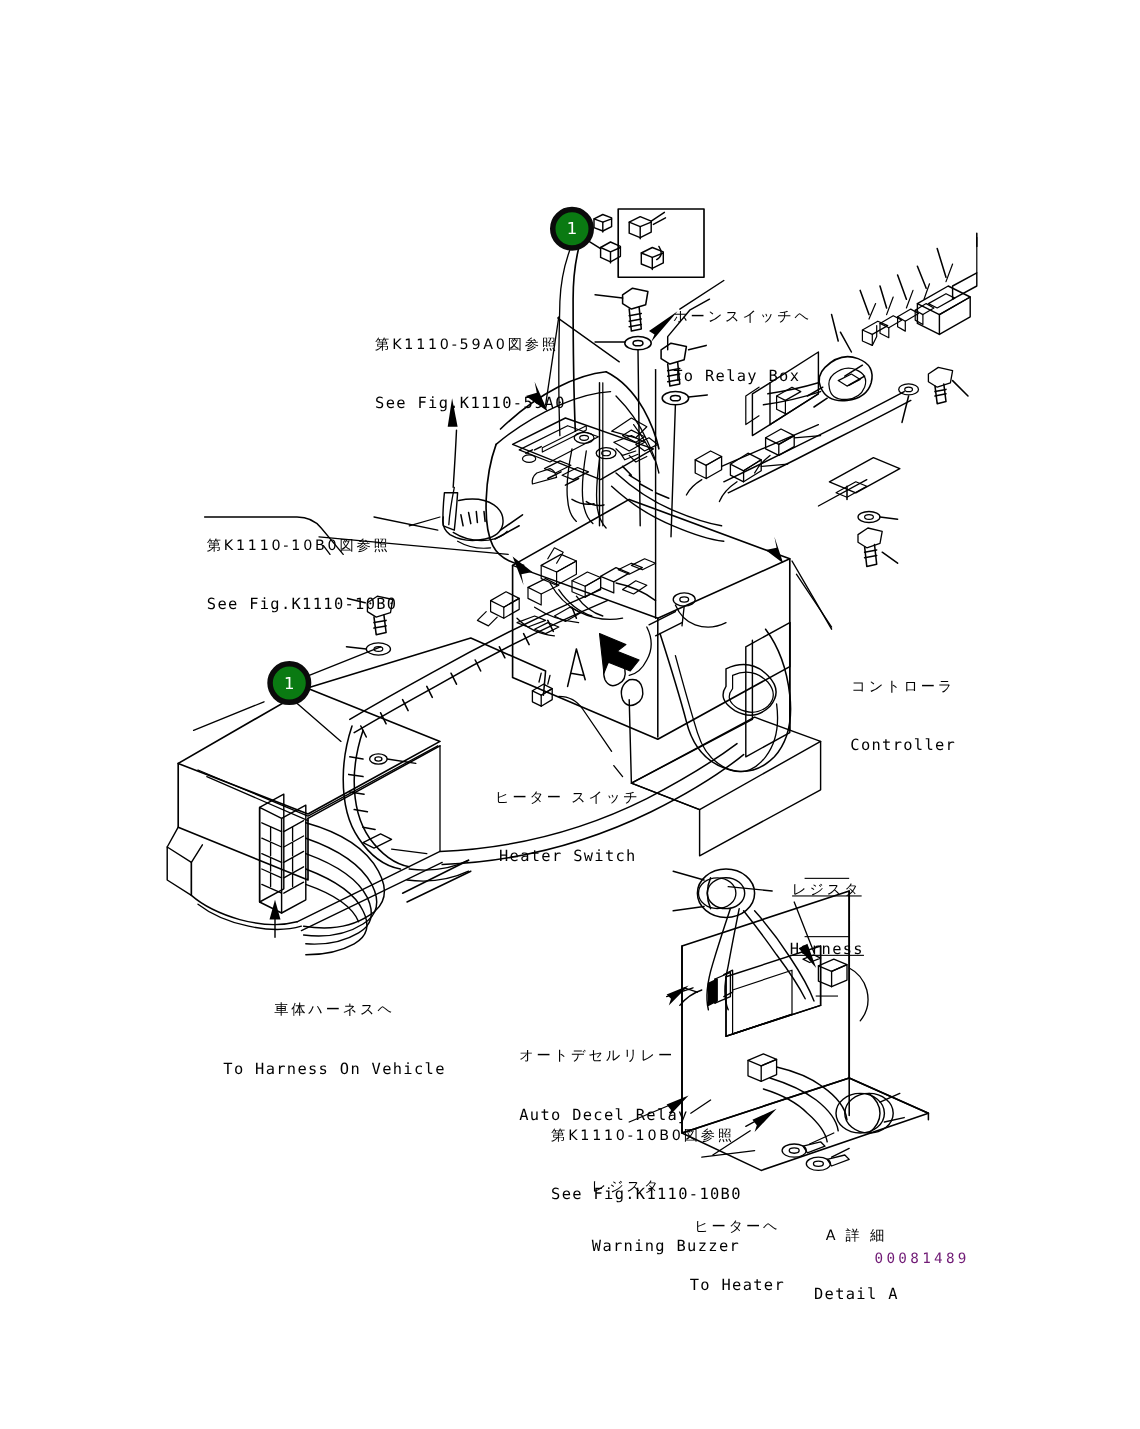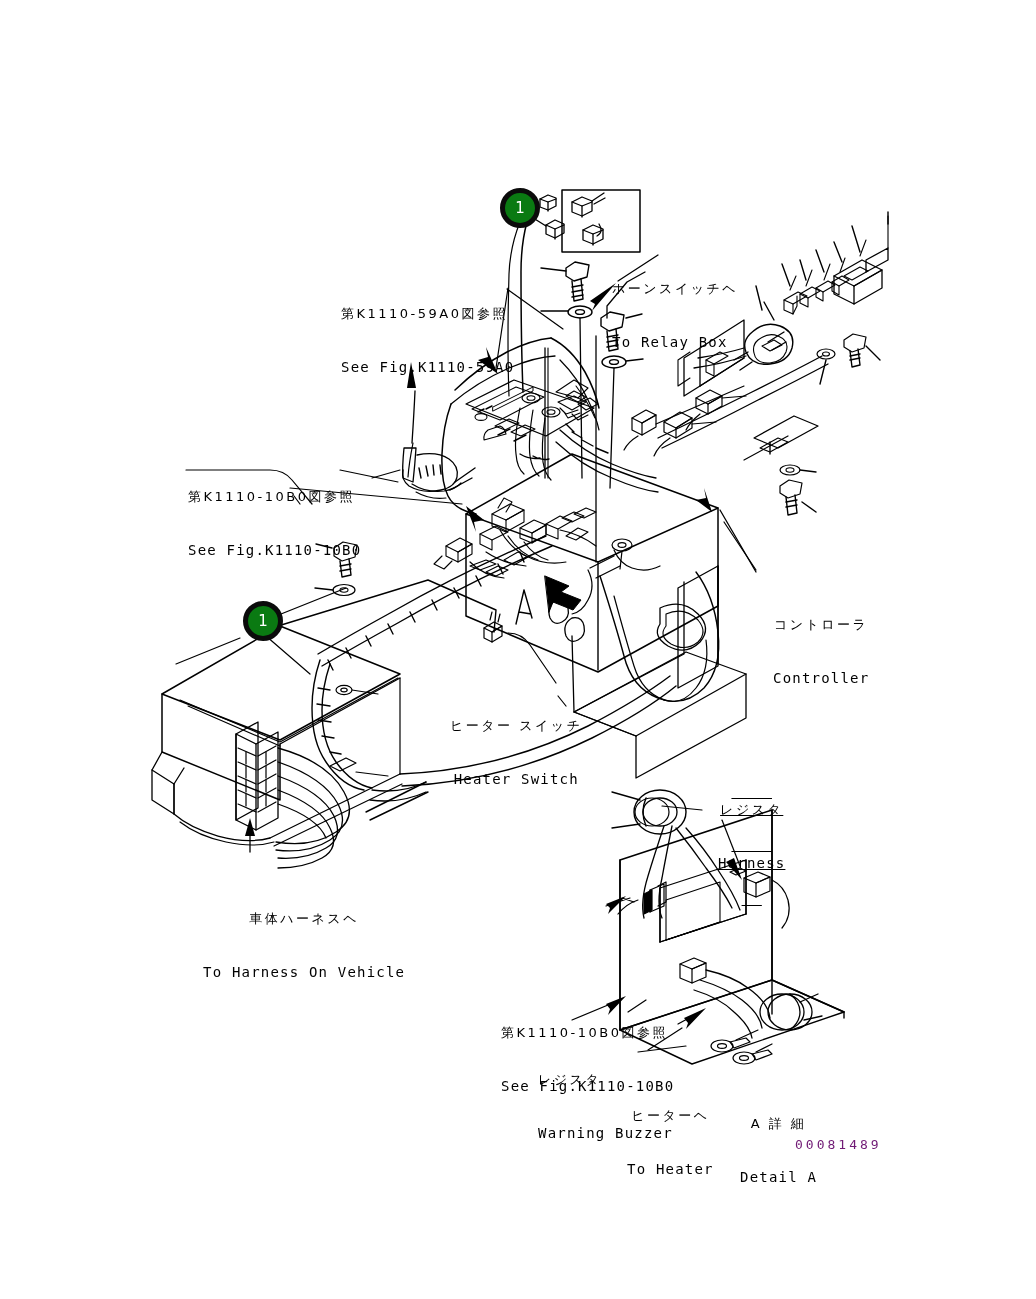--- a/index.html
+++ b/index.html
@@ -611,20 +611,24 @@
   <div class="lbl ctr" style="left:167px; top:873px;margin-left:36px;">
     <span class="jp">車体ハーネスヘ</span>
     <span class="en">To Harness On Vehicle</span>
   </div>
 
   <div class="lbl ctr" style="left:718px; top:764px;text-decoration:underline;">
     <span class="jp">レジスタ</span>
     <span class="en">Harness</span>
   </div>
 
+  <div class="lbl" style="left:472px; top:915px;">
+    <span class="jp">オートデセルリレー</span>
+    <span class="en">Auto Decel Relay</span>
+  </div>
 
   <div class="lbl" style="left:501px; top:987px;">
     <span class="jp">第K1110-10B0図参照</span>
     <span class="en">See Fig.K1110-10B0</span>
   </div>
 
   <div class="lbl" style="left:538px; top:1034px;">
     <span class="jp">レジスタ</span>
     <span class="en">Warning Buzzer</span>
   </div>

